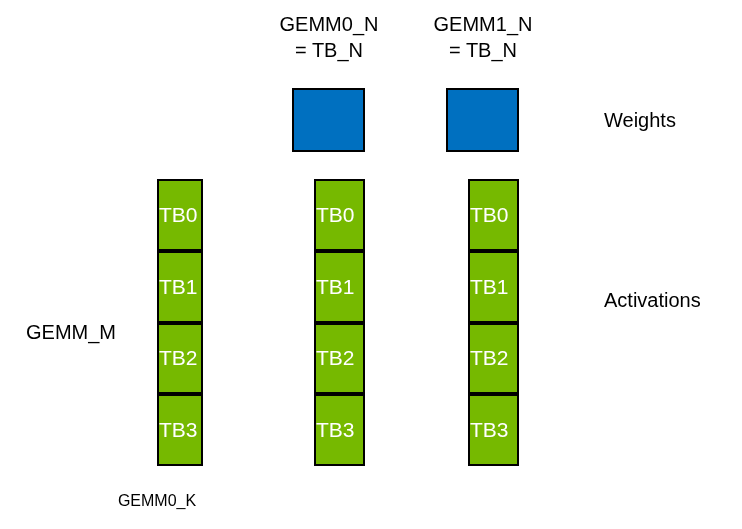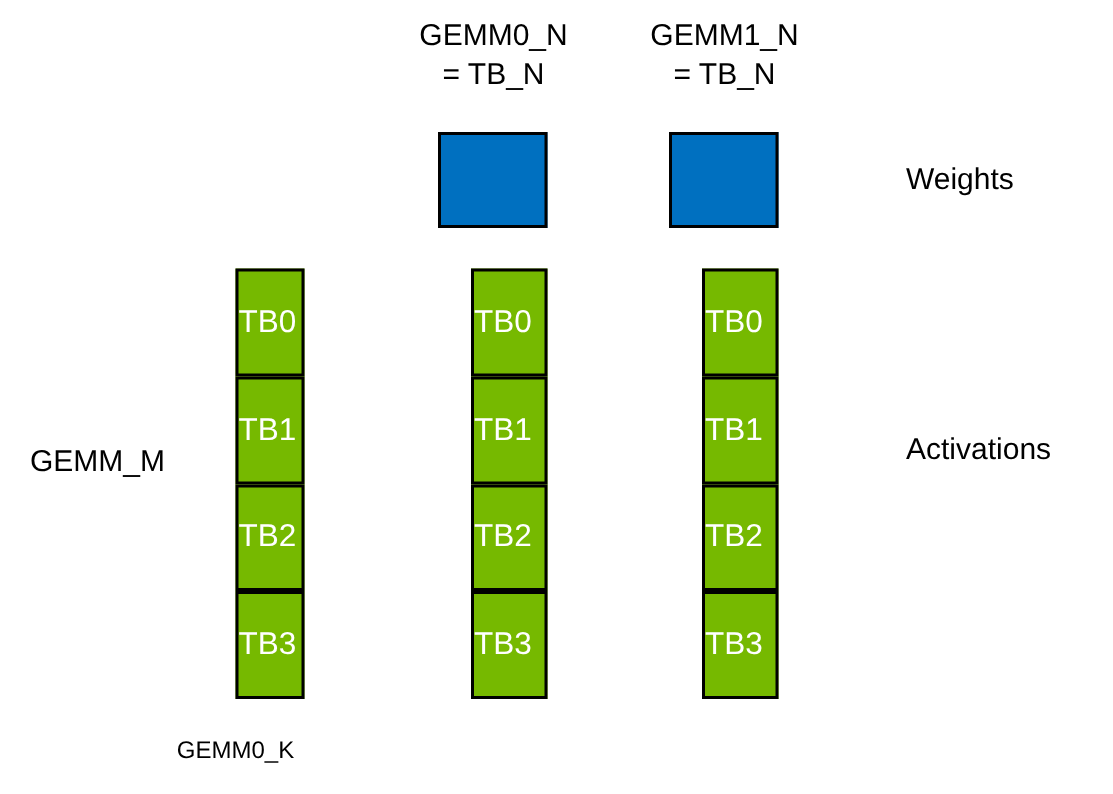--- a/index.html
+++ b/index.html
@@ -125,20 +125,20 @@
         <span>TB1</span>
       </div>
     <div class="tb-cell">
         <span>TB2</span>
       </div>
     <div class="tb-cell">
         <span>TB3</span>
       </div>
   </div>
 
-  <div class="abs side-label" style="left:20px; top:296px; width:96px; text-align:left;">GEMM_M</div>
+  <div class="abs side-label" style="left:20px; top:320px; width:96px; text-align:right;">GEMM_M</div>
 
   <div class="abs side-label" style="left:604px; top:108px;">Weights</div>
   <div class="abs side-label" style="left:604px; top:288px;">Activations</div>
 
   <div class="abs footer-label" style="left:77px; top:489px;">GEMM0_K</div>
 
 </div>
 
 </body></html>

